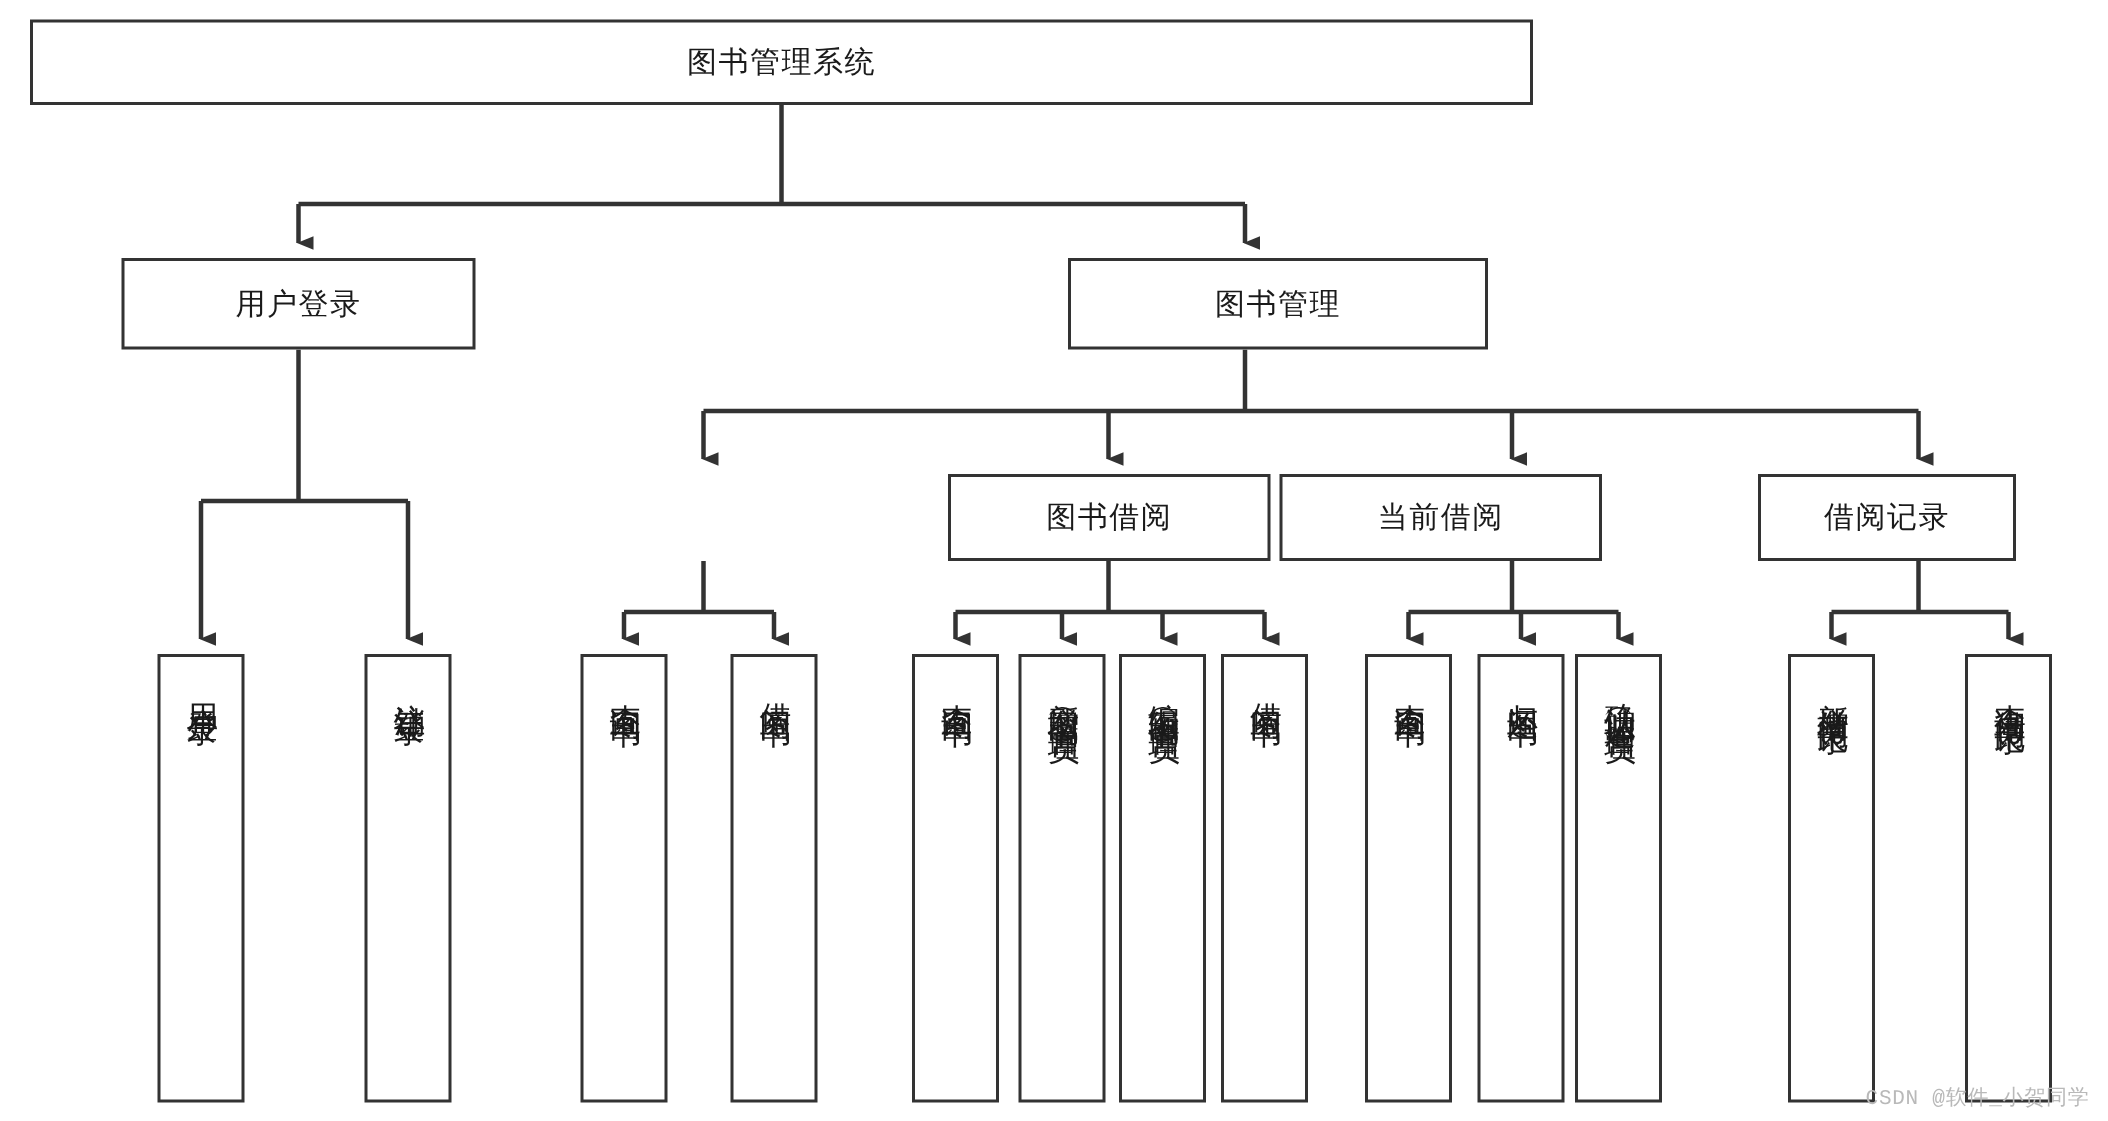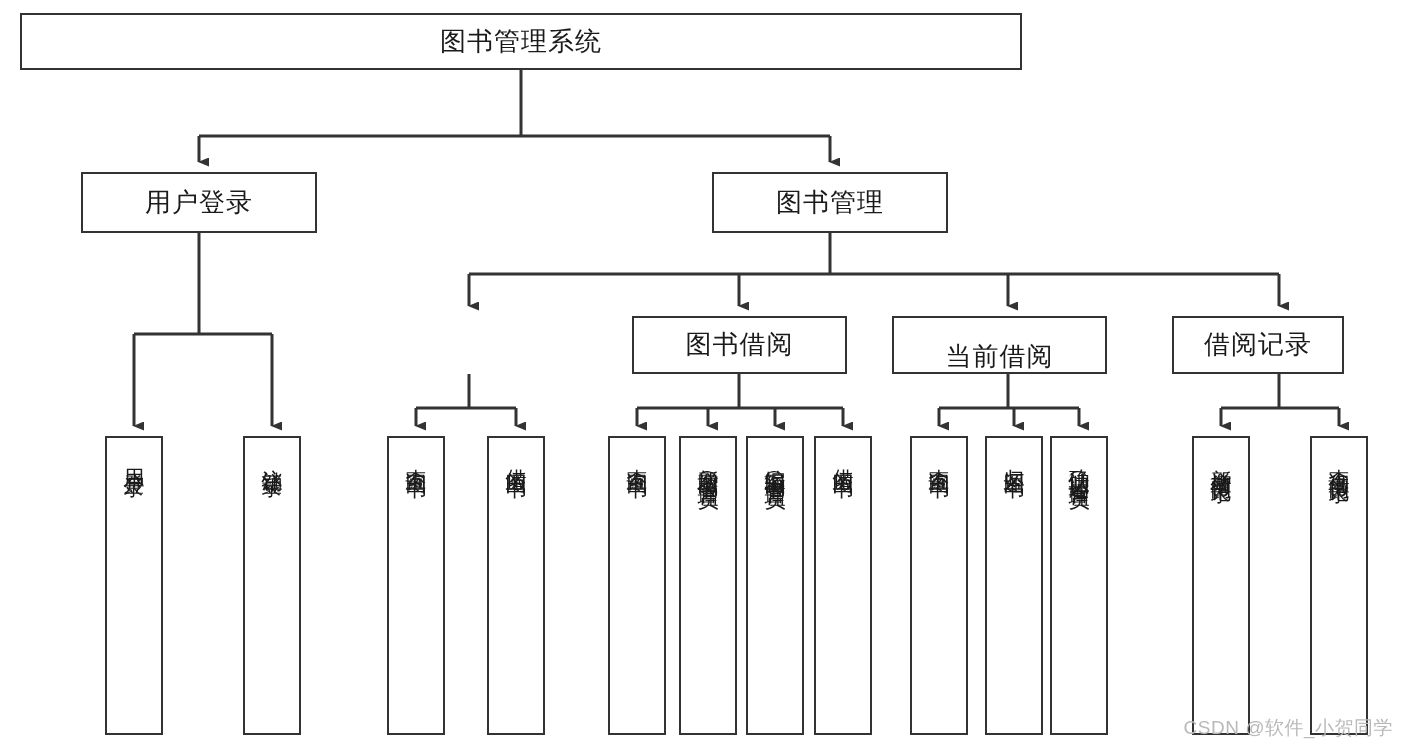--- a/index.html
+++ b/index.html
@@ -31,21 +31,21 @@
     box-sizing: border-box;
     background: #ffffff;
     border: 2px solid #333333;
     display: flex;
     align-items: center;
     justify-content: center;
     z-index: 2;
   }
   .node-label {
     color: #1a1a1a;
-    font-size: 26px;
+    font-size: 20px;
     line-height: 1.2;
     letter-spacing: 1px;
     white-space: nowrap;
     text-align: center;
   }
   .node.leaf {
     align-items: flex-start;
     padding-top: 14px;
   }
   .node.leaf .node-label {
@@ -53,26 +53,26 @@
     text-orientation: upright;
     font-size: 21px;
     letter-spacing: 3px;
     line-height: 1.05;
     white-space: nowrap;
   }
   #watermark {
     position: absolute;
     right: 12px;
     bottom: 6px;
-    font-size: 19px;
+    font-size: 14px;
     color: #b9b9b9;
     letter-spacing: 0.5px;
     z-index: 3;
     white-space: nowrap;
-    font-family: Liberation Sans, sans-serif;
+    font-family: Liberation Mono, monospace;
   }
 </style>
 </head>
 <body>
 
 <div id="diagram-root">
 
   <svg id="edge-layer" viewBox="0 0 1405 747" width="1405" height="747" xmlns="http://www.w3.org/2000/svg">
     <defs>
       <marker id="arrowhead" markerWidth="9" markerHeight="11" refX="4.5" refY="10" orient="auto" markerUnits="userSpaceOnUse">
@@ -125,28 +125,28 @@
     </g>
   </svg>
 
   <div class="node" id="node-root" style="left: 20px; top: 13px; width: 1002px; height: 57px;">
     <span class="node-label">图书管理系统</span>
   </div>
 
   <div class="node" id="node-l1-0" style="left: 81px; top: 172px; width: 236px; height: 61px;">
     <span class="node-label">用户登录</span>
   </div>
-  <div class="node" id="node-l1-1" style="left: 712px; top: 172px; width: 236px; height: 61px;">
+  <div class="node" id="node-l1-1" style="left: 712px; top: 172px; width: 280px; height: 61px;">
     <span class="node-label">图书管理</span>
   </div>
 
   <div class="node" id="node-l2-1" style="left: 632px; top: 316px; width: 215px; height: 58px; align-items: center;">
     <span class="node-label">图书借阅</span>
   </div>
-  <div class="node" id="node-l2-2" style="left: 892px; top: 316px; width: 215px; height: 58px; align-items: flex-end;">
+  <div class="node" id="node-l2-2" style="left: 853px; top: 316px; width: 215px; height: 58px;">
     <span class="node-label">当前借阅</span>
   </div>
   <div class="node" id="node-l2-3" style="left: 1172px; top: 316px; width: 172px; height: 58px;">
     <span class="node-label">借阅记录</span>
   </div>
 
   <div class="node leaf" id="node-leaf-0" style="left: 105px; top: 436px; width: 58px; height: 299px;">
     <span class="node-label">用户登录</span>
   </div>
   <div class="node leaf" id="node-leaf-1" style="left: 243px; top: 436px; width: 58px; height: 299px;">

